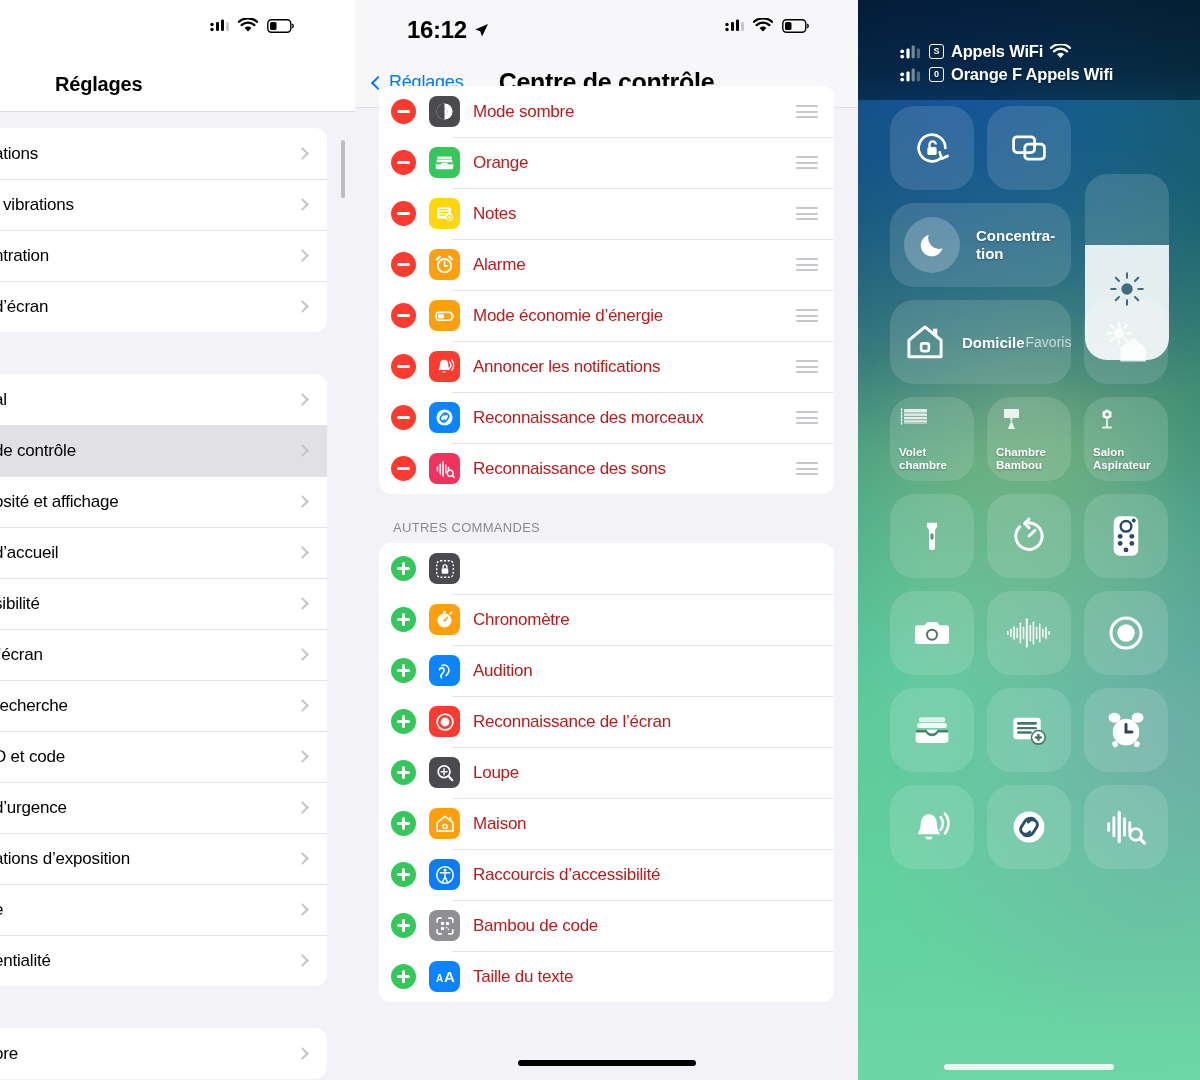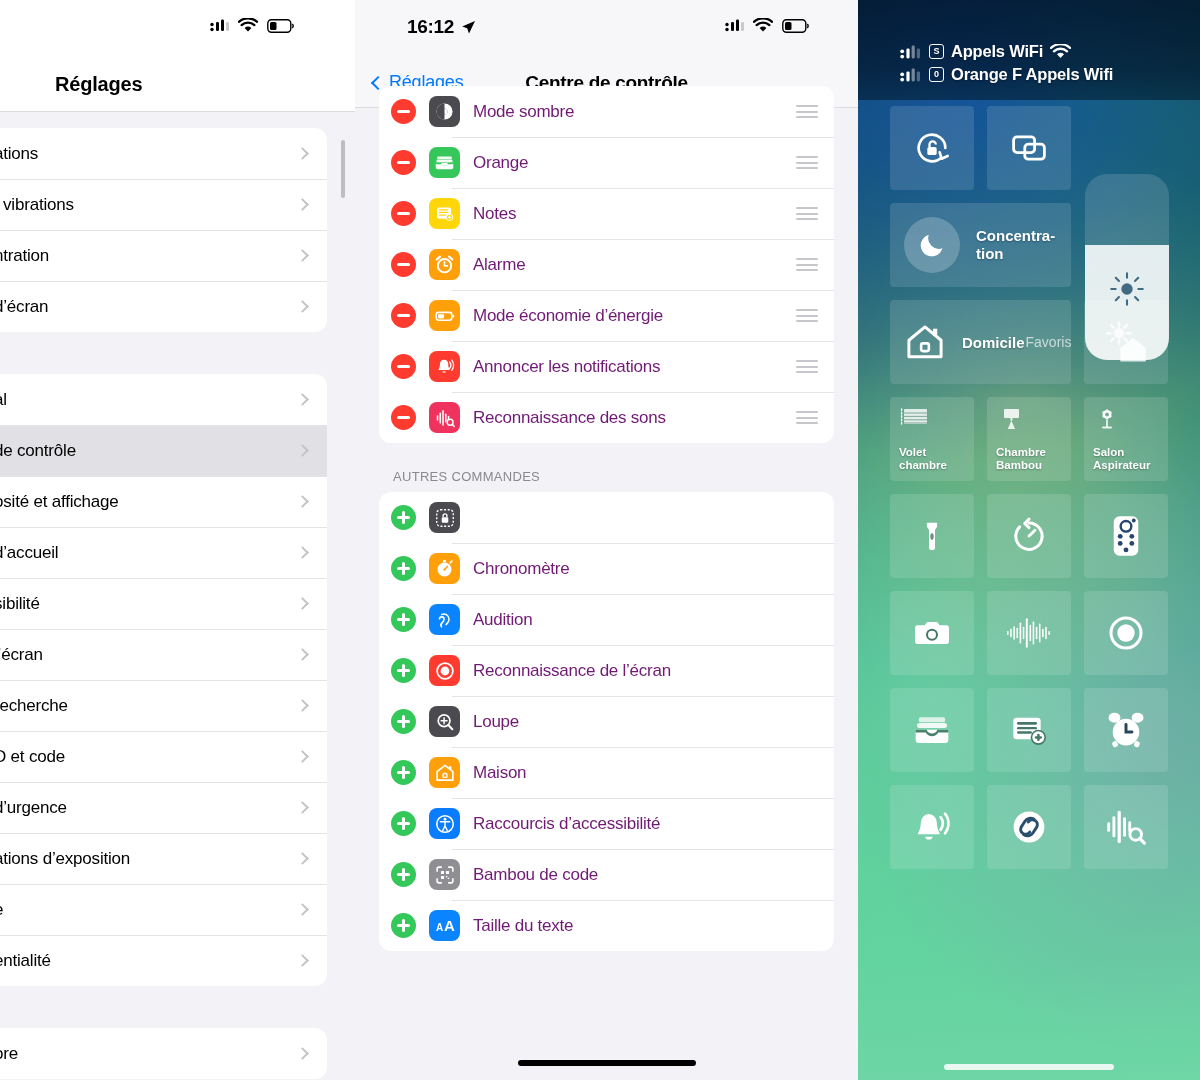--- a/index.html
+++ b/index.html
@@ -65,21 +65,21 @@
   
   .panel-mid {
     width:503px; height:1080px; flex:0 0 503px;
     background:#f2f2f7; position:relative; overflow:hidden;
   }
   .pm-statusbar {
     height:58px; background:#f7f7f9; position:relative;
   }
   .pm-time {
     position:absolute; left:52px; top:16px;
-    font-size:19px; font-weight:bold; color:#000;
+    font-size:24px; font-weight:bold; color:#000;
     letter-spacing:-0.3px;
     display:flex; align-items:center; gap:7px;
   }
   .pm-status-icons {
     position:absolute; right:48px; top:18px;
     display:flex; align-items:center; gap:9px;
   }
   .pm-navbar {
     height:50px; background:#f7f7f9;
     display:flex; align-items:center; position:relative;
@@ -90,21 +90,21 @@
     margin-left:18px; color:#007aff; font-size:18px;
     letter-spacing:-0.2px;
   }
   .pm-back-chev {
     width:10px; height:10px; border-left:2.6px solid #007aff;
     border-bottom:2.6px solid #007aff; transform:rotate(45deg);
     margin-right:1px;
   }
   .pm-navtitle {
     position:absolute; left:50%; transform:translateX(-50%);
-    font-size:19px; font-weight:bold; color:#000;
+    font-size:25px; font-weight:bold; color:#000;
     letter-spacing:-0.3px; white-space:nowrap;
   }
   .pm-body { padding:0 24px; position:relative; }
   .pm-group {
     background:#ffffff; border-radius:12px; overflow:hidden;
   }
   .pm-partial { margin-top:-22px; }
   .pm-row {
     height:51px; display:flex; align-items:center;
     padding:0 16px 0 12px; position:relative; gap:13px;
@@ -125,21 +125,21 @@
   }
   .pm-toggle .bar-v {
     position:absolute; width:2.6px; height:13px; background:#fff; border-radius:2px;
   }
   .pm-appicon {
     width:31px; height:31px; border-radius:8px; flex:0 0 31px;
     display:flex; align-items:center; justify-content:center;
     color:#fff; overflow:hidden; position:relative;
   }
   .pm-label {
-    font-size:17px; color:#701a75; flex:1;
+    font-size:17px; color:#b91c1c; flex:1;
     letter-spacing:-0.25px; white-space:nowrap;
   }
   .pm-grip {
     width:22px; height:13px; flex:0 0 22px;
     display:flex; flex-direction:column; justify-content:space-between;
   }
   .pm-grip i { display:block; height:2px; background:#c6c6cb; border-radius:1px; }
   .pm-section-hdr {
     font-size:13px; color:#8a8a8e; letter-spacing:0.3px;
     padding:26px 0 8px 14px; text-transform:uppercase;
@@ -182,21 +182,21 @@
   .cc-simbadge {
     width:15px; height:15px; border:1.6px solid #fff; border-radius:3px;
     display:flex; align-items:center; justify-content:center;
     font-size:9px; font-weight:bold; line-height:1;
   }
   .cc-grid { position:relative; padding:6px 0 0 32px; }
   .cc-row { display:flex; gap:13px; margin-bottom:13px; }
   .cc-tile {
     background:rgba(255,255,255,0.13);
     backdrop-filter:blur(18px);
-    border-radius:4px;
+    border-radius:24px;
     display:flex; align-items:center; justify-content:center;
     color:#fff; position:relative; overflow:hidden;
   }
   .cc-sq { width:84px; height:84px; flex:0 0 84px; }
   .cc-wide {
     width:181px; height:84px; flex:0 0 181px;
     justify-content:flex-start; padding-left:14px; gap:16px;
   }
   .cc-accessory {
     width:84px; height:84px; flex:0 0 84px;
@@ -541,20 +541,38 @@
             </svg>
         </span>
         <span class="pm-label">Annoncer les notifications</span>
         <span class="pm-grip">
             <i></i>
             <i></i>
             <i></i>
           </span>
       </div>
 
+      <div class="pm-row">
+        <span class="pm-toggle remove">
+            <i class="bar-h"></i>
+          </span>
+        <span class="pm-appicon" style="background:#0a84ff">
+          <svg width="21" height="21" viewBox="0 0 24 24">
+              <circle cx="12" cy="12" r="9.2" fill="#fff"></circle>
+              <path d="M14.9 7.6c-1.9-1.2-4.2-.6-5.3 1.1l-2 3c-.9 1.4-.5 3.1.8 3.9 1.3.8 3 .4 3.9-.9" stroke="#0a84ff" stroke-width="1.7" fill="none" stroke-linecap="round"></path>
+              <path d="M9.1 16.4c1.9 1.2 4.2.6 5.3-1.1l2-3c.9-1.4.5-3.1-.8-3.9-1.3-.8-3-.4-3.9.9" stroke="#0a84ff" stroke-width="1.7" fill="none" stroke-linecap="round"></path>
+            </svg>
+        </span>
+        <span class="pm-label">Reconnaissance des morceaux</span>
+        <span class="pm-grip">
+            <i></i>
+            <i></i>
+            <i></i>
+          </span>
+      </div>
 
       <div class="pm-row">
         <span class="pm-toggle remove">
             <i class="bar-h"></i>
           </span>
         <span class="pm-appicon" style="background:#f0335e">
           <svg width="22" height="22" viewBox="0 0 24 24">
             <g fill="#fff">
               <rect x="3" y="9" width="1.7" height="6" rx="0.85"></rect>
               <rect x="6" y="6" width="1.7" height="12" rx="0.85"></rect>

